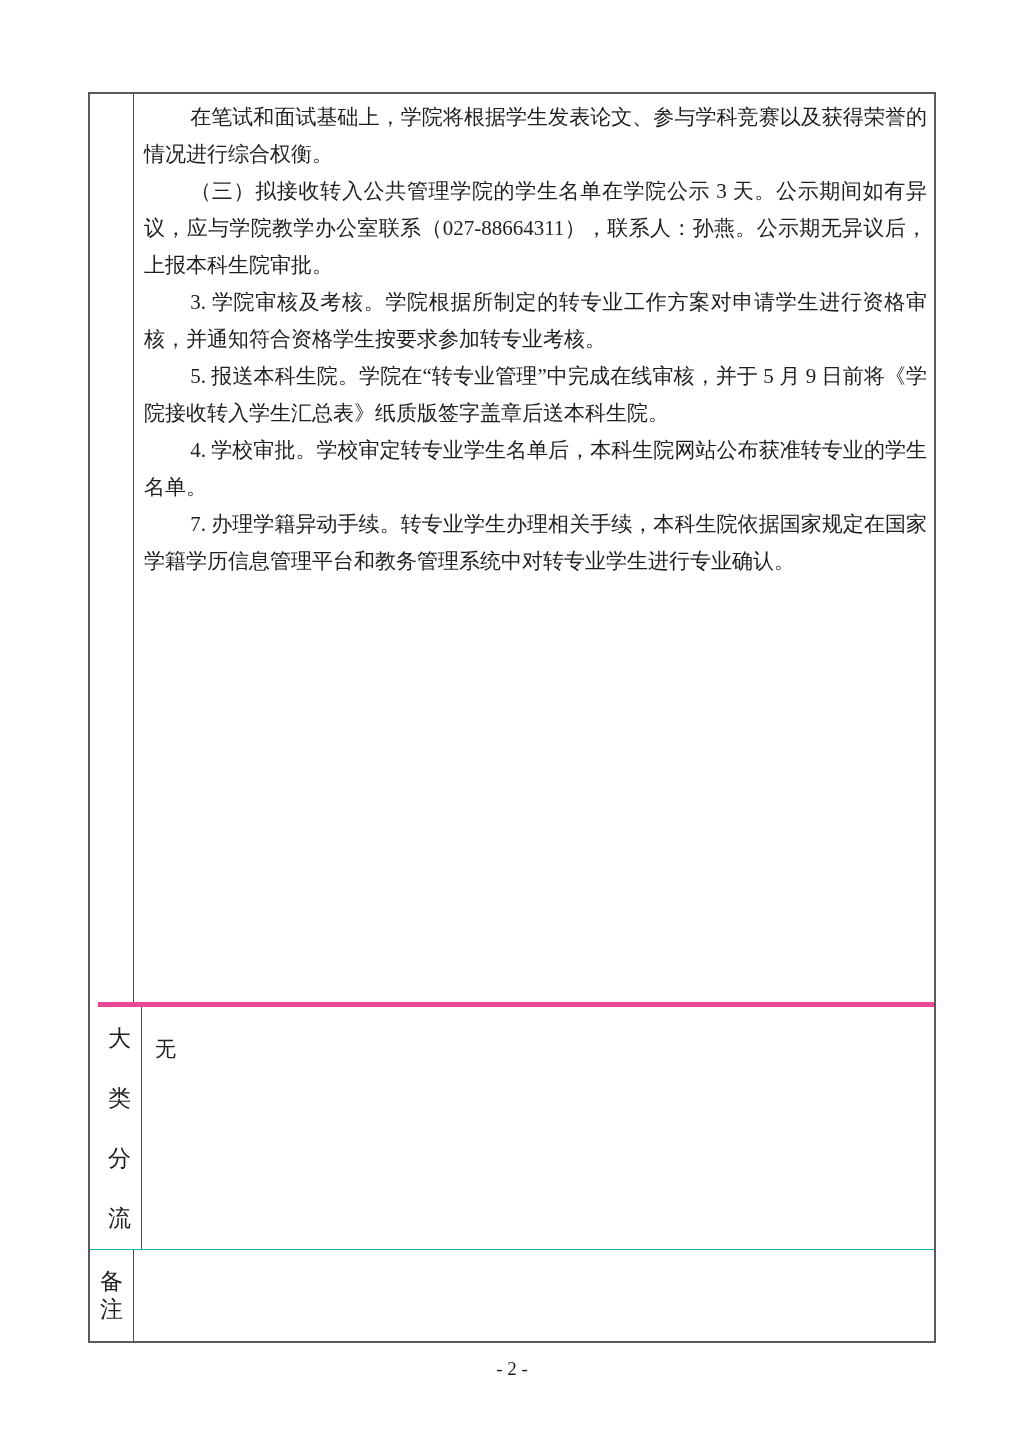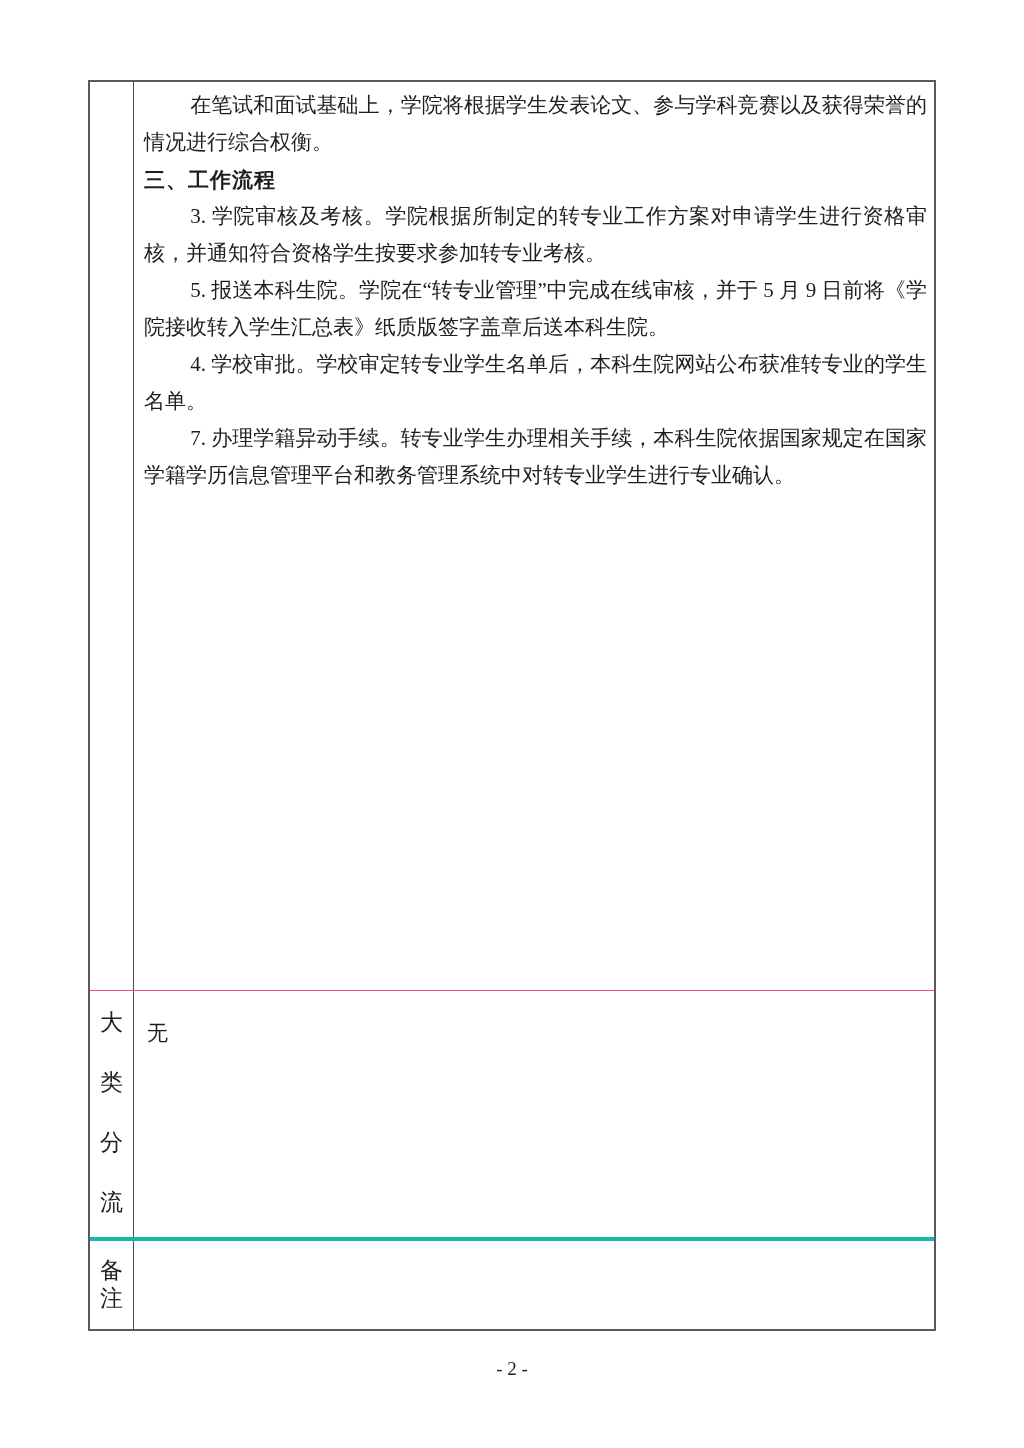--- a/index.html
+++ b/index.html
@@ -12,35 +12,35 @@
     width: 1024px;
     height: 1448px;
     background: #ffffff;
     font-family: "Liberation Serif", "DejaVu Serif", serif;
     color: #1e1e1e;
     overflow: hidden;
   }
   .doc-table {
     position: absolute;
     left: 88px;
-    top: 80px;
+    top: 92px;
     width: 848px;
     height: 1251px;
     border: 2px solid #5a5a5a;
     box-sizing: border-box;
     display: flex;
     flex-direction: column;
   }
   .t-row {
     display: flex;
     box-sizing: border-box;
   }
   .t-row.row-main { height: 908px; }
-  .t-row.row-dalei { height: 247px; border-top: 1px solid #ec4899; }
-  .t-row.row-beizhu { flex: 1; border-top: 4px solid #14b8a6; }
+  .t-row.row-dalei { height: 247px; border-top: 5px solid #ec4899; margin-left: 8px; }
+  .t-row.row-beizhu { flex: 1; border-top: 1px solid #14b8a6; }
   .label-cell {
     width: 44px;
     flex: 0 0 44px;
     border-right: 1px solid #4a4a4a;
     box-sizing: border-box;
     text-align: center;
     font-size: 23px;
     color: #1e1e1e;
   }
   .label-cell .v-label {
@@ -103,21 +103,21 @@
 
 <div class="page">
 
   <div class="doc-table">
 
     <div class="t-row row-main">
       <div class="label-cell"></div>
       <div class="content-cell">
         <div class="main-content">
           <p>在笔试和面试基础上，学院将根据学生发表论文、参与学科竞赛以及获得荣誉的情况进行综合权衡。</p>
-          <p class="section-heading">三、工作流程</p>
+          <p>（三）拟接收转入公共管理学院的学生名单在学院公示 3 天。公示期间如有异议，应与学院教学办公室联系（027-88664311），联系人：孙燕。公示期无异议后，上报本科生院审批。</p>
           <p>3. 学院审核及考核。学院根据所制定的转专业工作方案对申请学生进行资格审核，并通知符合资格学生按要求参加转专业考核。</p>
           <p>5. 报送本科生院。学院在“转专业管理”中完成在线审核，并于 5 月 9 日前将《学院接收转入学生汇总表》纸质版签字盖章后送本科生院。</p>
           <p>4. 学校审批。学校审定转专业学生名单后，本科生院网站公布获准转专业的学生名单。</p>
           <p>7. 办理学籍异动手续。转专业学生办理相关手续，本科生院依据国家规定在国家学籍学历信息管理平台和教务管理系统中对转专业学生进行专业确认。</p>
         </div>
       </div>
     </div>
 
     <div class="t-row row-dalei">
       <div class="label-cell">

